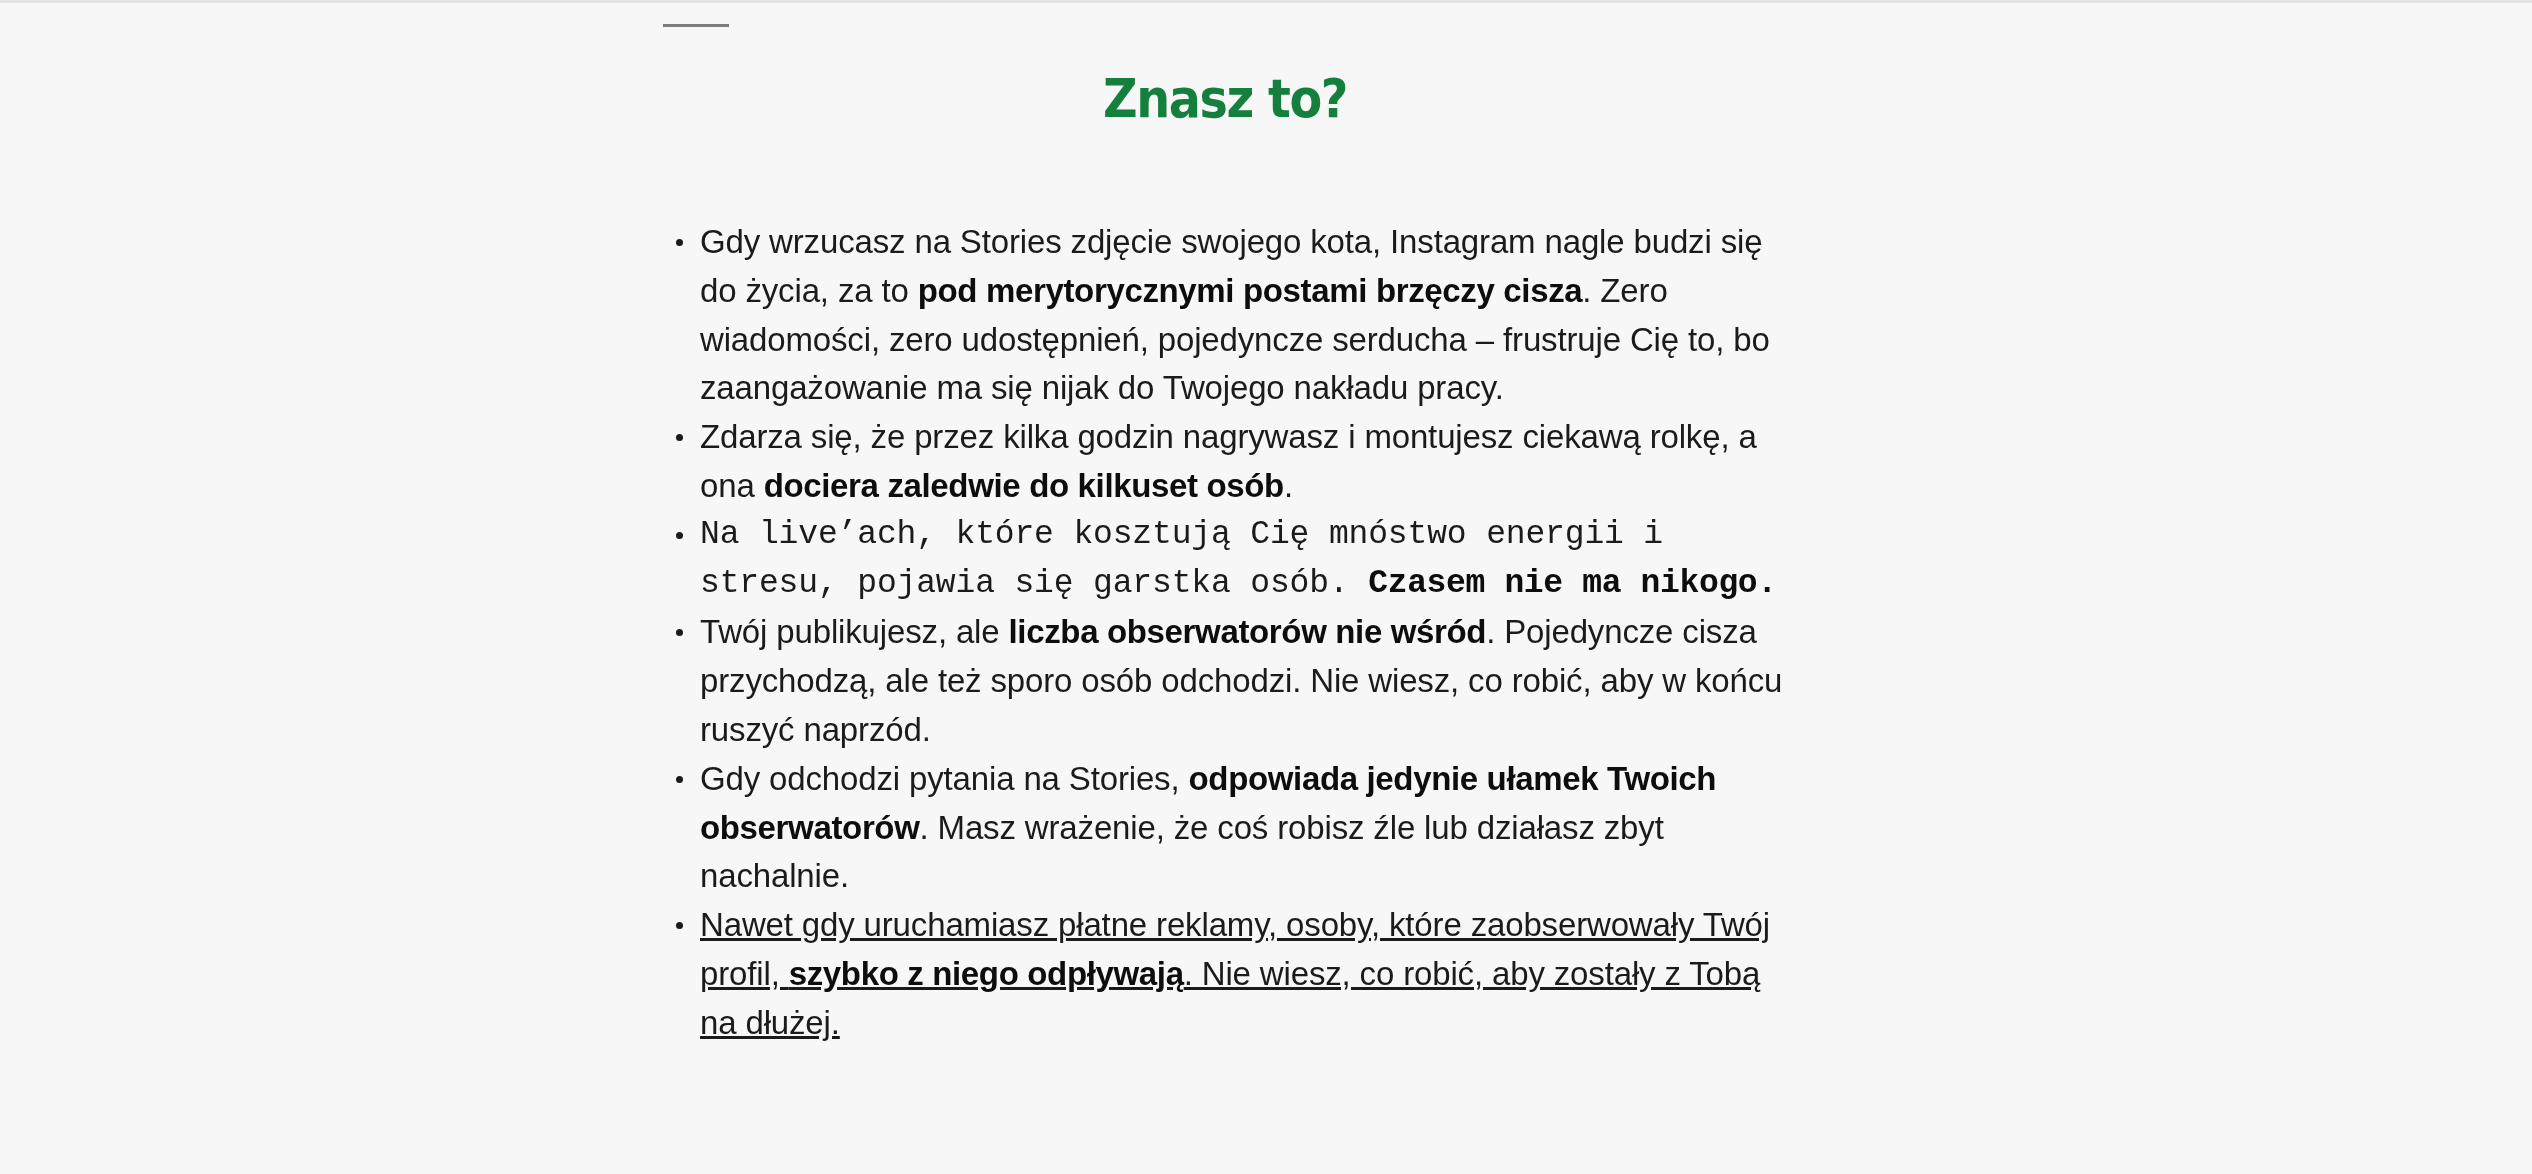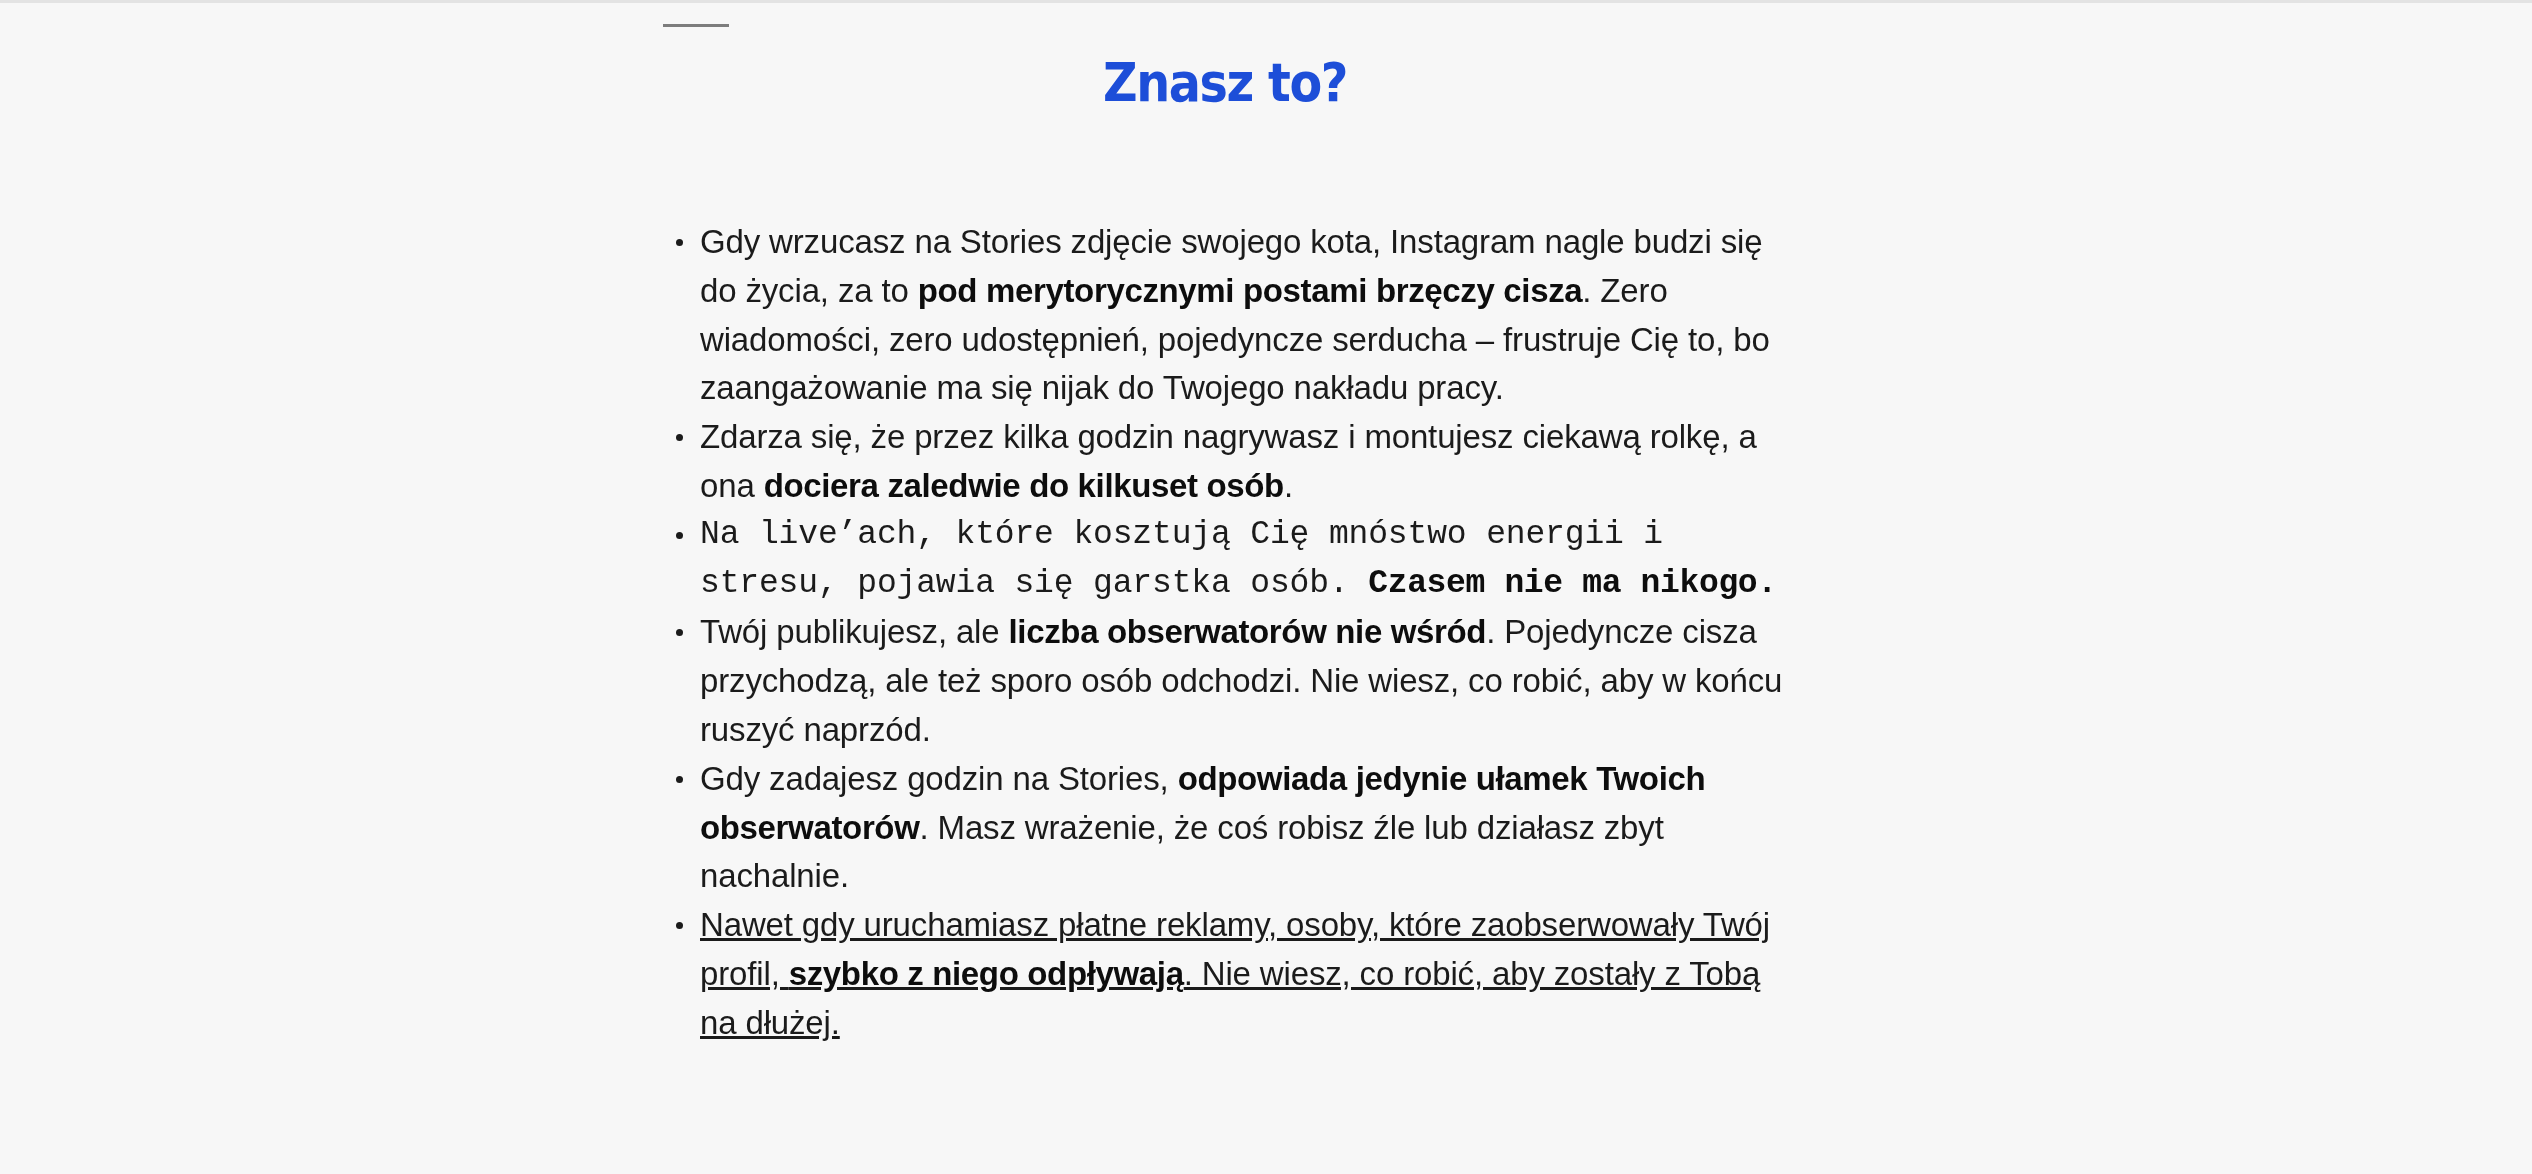--- a/index.html
+++ b/index.html
@@ -105,26 +105,26 @@
 </style>
 </head>
 <body style="background: rgb(247, 247, 247);">
 
 <div class="top-edge" style="background: rgb(227, 227, 227);"></div>
 
 <div class="page">
 
   <div class="rule" style="background: rgb(125, 125, 125);"></div>
 
-  <h1 class="heading" style="color: #1d4ed8;">Znasz to?</h1>
+  <h1 class="heading" style="color: #15803d; margin-top: 16px;">Znasz to?</h1>
 
   <div class="content">
     <ul class="bullets" id="bullet-list">
         <li style="color: rgb(27, 27, 27);"><span>Gdy wrzucasz na Stories zdjęcie swojego kota, Instagram nagle budzi się do życia, za to </span><b>pod merytorycznymi postami brzęczy cisza</b><span>. Zero wiadomości, zero udostępnień, pojedyncze serducha – frustruje Cię to, bo zaangażowanie ma się nijak do Twojego nakładu pracy.</span></li>
         <li style="color: rgb(27, 27, 27);"><span>Zdarza się, że przez kilka godzin nagrywasz i montujesz ciekawą rolkę, a ona </span><b>dociera zaledwie do kilkuset osób</b><span>.</span></li>
         <li style="color: rgb(27, 27, 27); font-family: Liberation Mono, monospace;"><span>Na live’ach, które kosztują Cię mnóstwo energii i stresu, pojawia się garstka osób. </span><b>Czasem nie ma nikogo.</b></li>
         <li style="color: rgb(27, 27, 27);"><span>Twój publikujesz, ale </span><b>liczba obserwatorów nie wśród</b><span>. Pojedyncze cisza przychodzą, ale też sporo osób odchodzi. Nie wiesz, co robić, aby w końcu ruszyć naprzód.</span></li>
-        <li style="color: rgb(27, 27, 27);"><span>Gdy zadajesz godzin na Stories, </span><b>odpowiada jedynie ułamek Twoich obserwatorów</b><span>. Masz wrażenie, że coś robisz źle lub działasz zbyt nachalnie.</span></li>
+        <li style="color: rgb(27, 27, 27);"><span>Gdy odchodzi pytania na Stories, </span><b>odpowiada jedynie ułamek Twoich obserwatorów</b><span>. Masz wrażenie, że coś robisz źle lub działasz zbyt nachalnie.</span></li>
         <li style="color: rgb(27, 27, 27); text-decoration: underline;"><span>Nawet gdy uruchamiasz płatne reklamy, osoby, które zaobserwowały Twój profil, </span><b>szybko z niego odpływają</b><span>. Nie wiesz, co robić, aby zostały z Tobą na dłużej.</span></li>
       </ul>
   </div>
 
 </div>
 
 </body></html>

